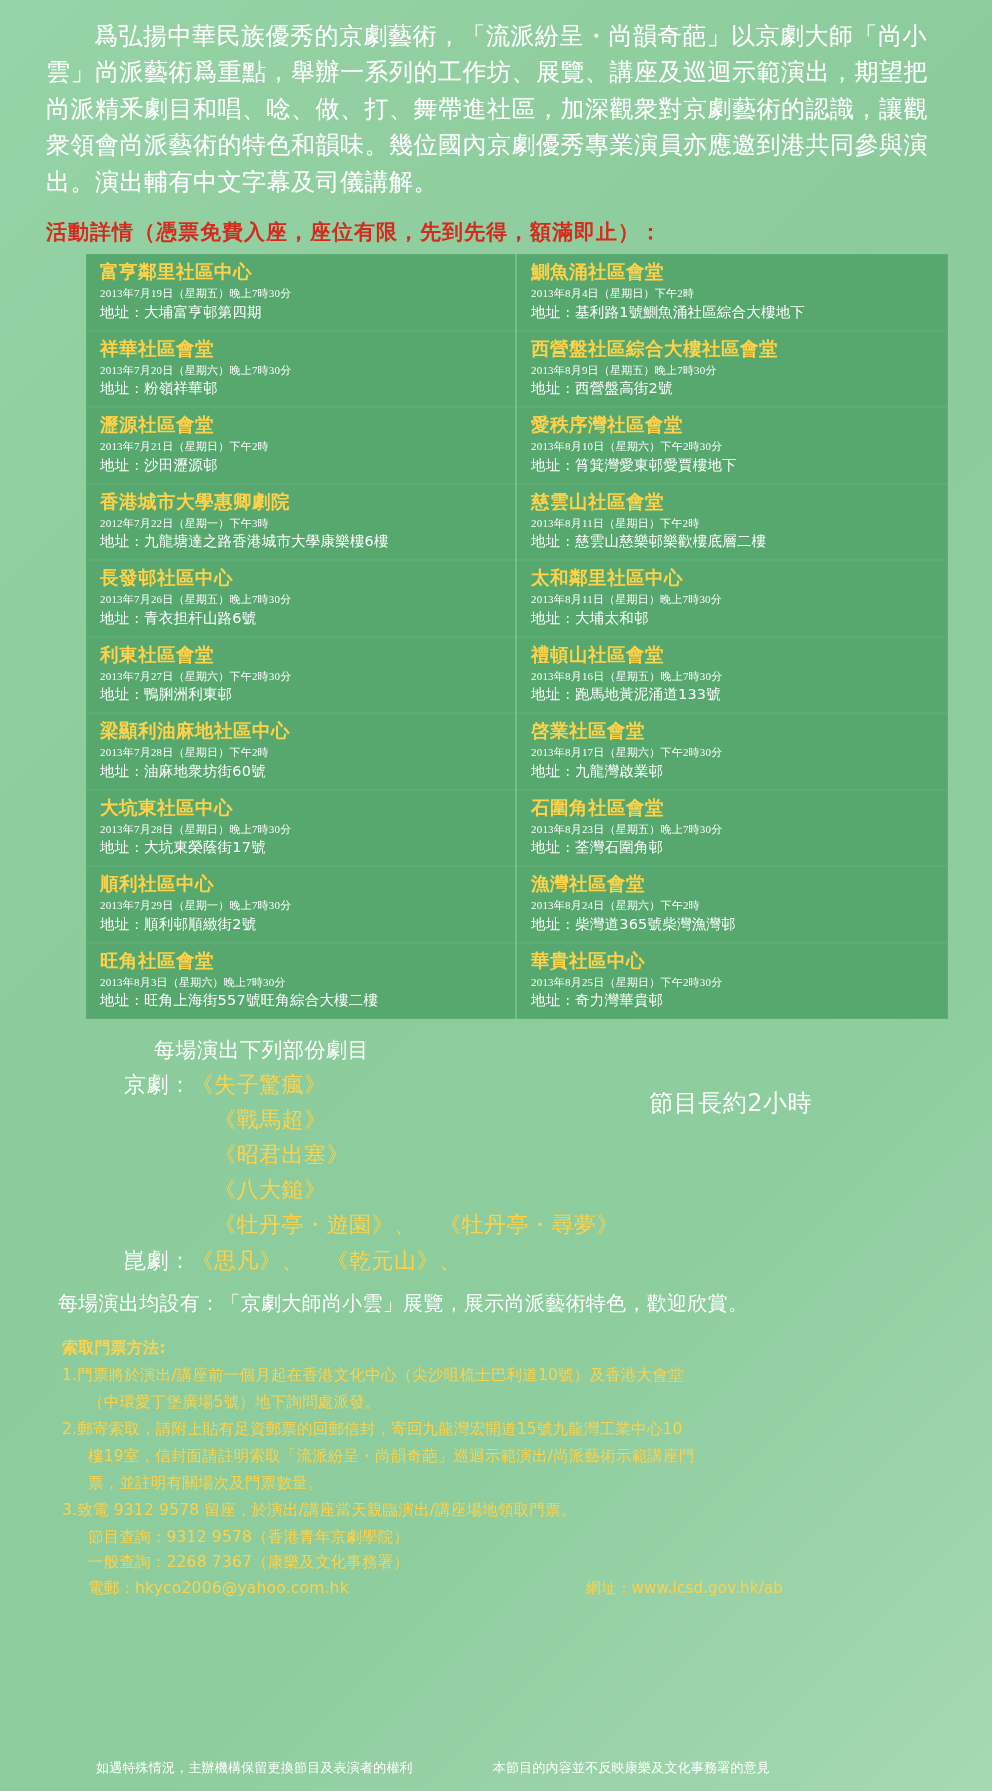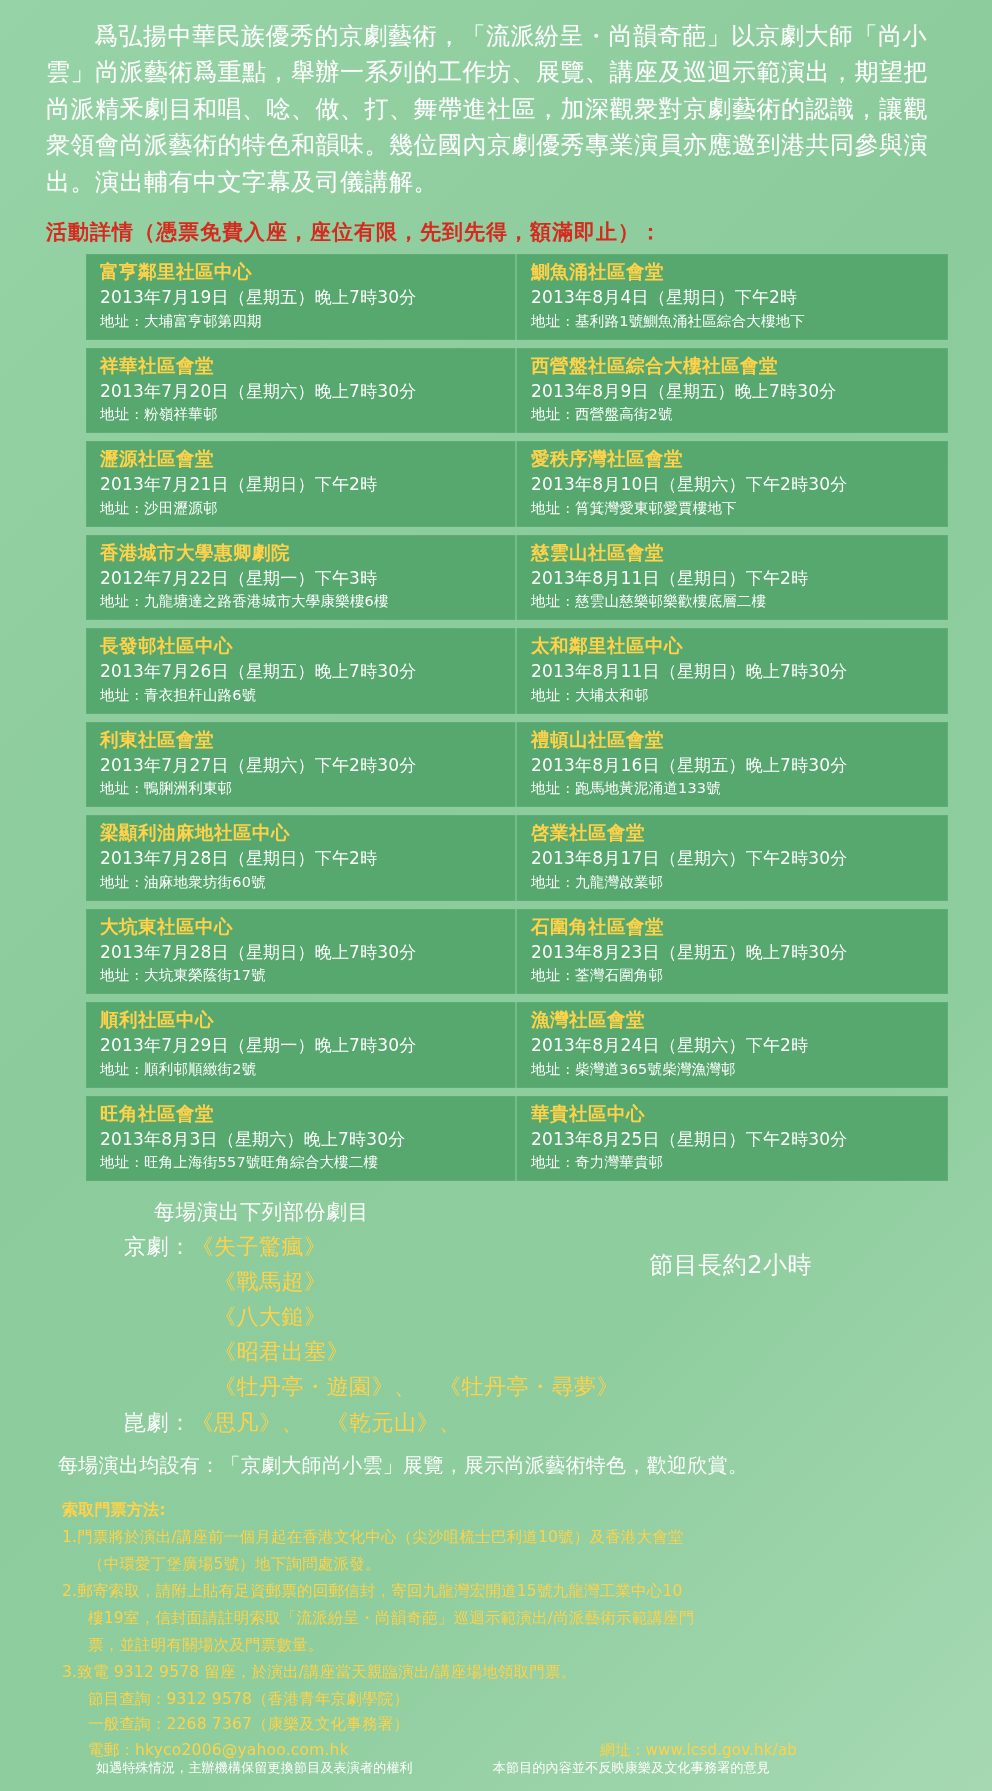--- a/index.html
+++ b/index.html
@@ -32,21 +32,21 @@
     color:#d62a1e;
     font-size:21px;
     font-weight:bold;
     letter-spacing:1px;
   }
   
   .venues{
     margin:0 44px 0 46px;
     display:flex;
     flex-direction:column;
-    gap:8px;
+    gap:0;
     padding-left:40px;
   }
   .venue-row{
     display:flex;
     background:#56a86f;
     box-shadow:inset 0 0 0 1px rgba(255,255,255,.05);
   }
   .venue{
     width:50%;
     box-sizing:border-box;
@@ -55,23 +55,24 @@
   .venue:first-child{border-right:2px solid rgba(140,205,158,.55);}
   .v-name{
     color:#ffd24a;
     font-size:18.5px;
     font-weight:bold;
     letter-spacing:.5px;
     line-height:1.35;
   }
   .v-date{
     color:#ffffff;
-    font-size:17px;
+    font-size:11px;
     line-height:1.5;
     letter-spacing:.2px;
+    font-family:Liberation Serif, serif;
   }
   .v-addr{
     color:#ffffff;
     font-size:14.5px;
     line-height:1.45;
     letter-spacing:.2px;
   }
   
   .programme{
     position:relative;
@@ -116,21 +117,21 @@
     line-height:1.62;
     letter-spacing:.2px;
   }
   .ticket .t-head{font-weight:bold;font-size:16px;margin-bottom:2px;}
   .ticket ol{margin:0;padding:0;list-style:none;}
   .ticket li{margin-bottom:2px;}
   .t-sub{margin-left:26px;}
   .t-contact{margin-left:26px;}
   .t-web{
     position:absolute;
-    left:512px;
+    left:498px;
     font-size:15px;
     color:#ffd24a;
   }
   .footnotes{
     position:absolute;
     bottom:14px;left:0;right:0;
     display:flex;
     justify-content:flex-start;
     font-size:13px;
     color:#ffffff;
@@ -289,24 +290,24 @@
 
     <div class="duration">節目長約2小時</div>
 
     <div class="prog-line">
       <span class="lbl">京劇：</span><span class="ttl">《失子驚瘋》</span>
     </div>
     <div class="prog-line prog-indent">
       <span class="ttl">《戰馬超》</span>
     </div>
     <div class="prog-line prog-indent">
+      <span class="ttl">《昭君出塞》</span>
+    </div>
+    <div class="prog-line prog-indent">
       <span class="ttl">《八大鎚》</span>
-    </div>
-    <div class="prog-line prog-indent">
-      <span class="ttl">《昭君出塞》</span>
     </div>
 
     <div class="prog-line prog-indent">
       <span class="ttl">《牡丹亭・遊園》、　《牡丹亭・尋夢》</span>
     </div>
     <div class="prog-line">
       <span class="lbl">崑劇：</span><span class="ttl">《思凡》、　《乾元山》、</span>
     </div>
   </div>
 

